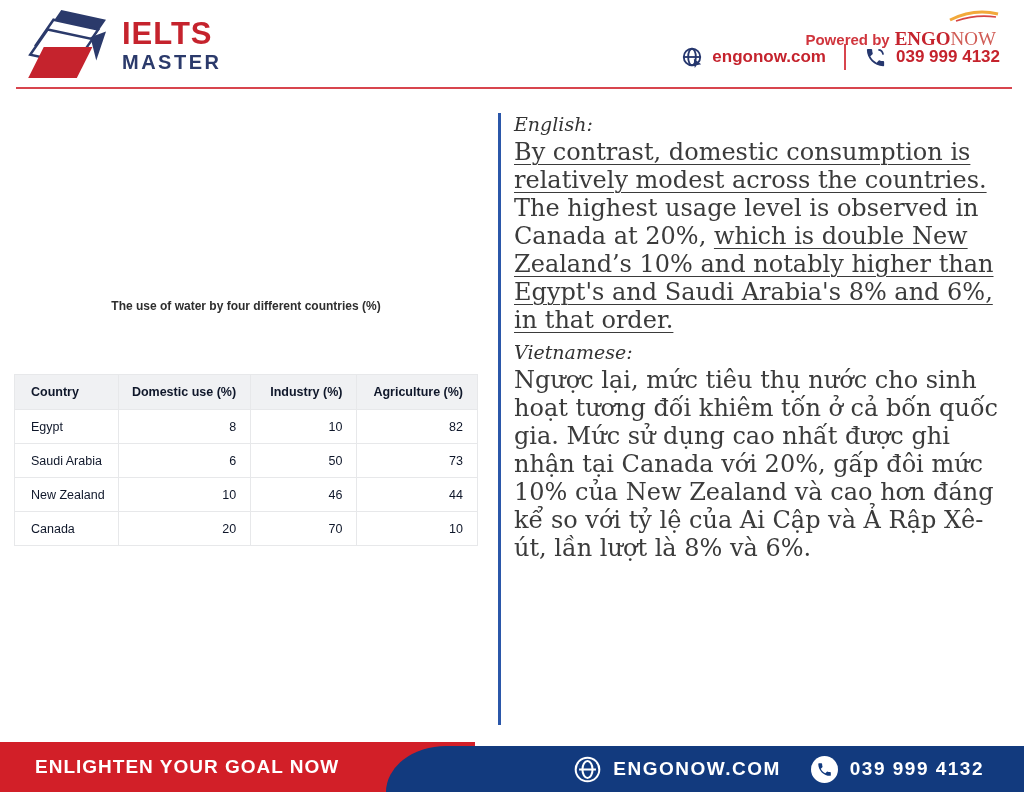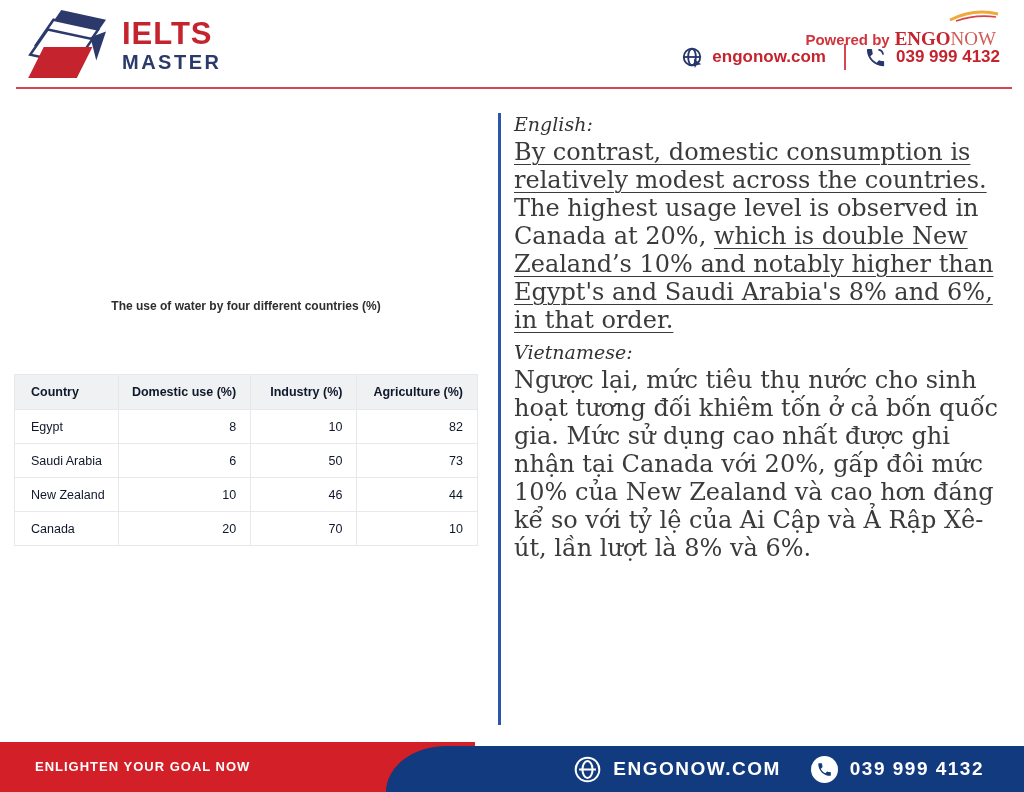--- a/index.html
+++ b/index.html
@@ -38,21 +38,21 @@
   .vline{position:absolute;left:498px;top:113px;width:3px;height:612px;background:#2b57a9;}
   .col-text{font-family:"DejaVu Serif","Liberation Serif",serif;color:#3b3b3b;}
   .block-en{position:absolute;left:514px;top:110px;width:500px;}
   .block-vi{position:absolute;left:514px;top:338px;width:500px;}
   .lang-label{font-size:19px;font-weight:400;font-style:italic;line-height:28px;color:#333;}
   .para{margin:0;font-size:24px;line-height:28px;}
   .u{text-decoration:underline;text-decoration-thickness:1.2px;text-underline-offset:4px;}
   
   .footer-red{position:absolute;left:0;top:742px;width:475px;height:50px;background:#d21f28;}
   .footer-slogan{position:absolute;left:35px;top:742px;height:50px;line-height:50px;
-    color:#fff;font-size:13px;font-weight:700;letter-spacing:1px;}
+    color:#fff;font-size:19px;font-weight:700;letter-spacing:1px;}
   .footer-blue{position:absolute;left:386px;right:0;top:746px;height:46px;background:#123a7e;
     border-top-left-radius:60px 46px;display:flex;align-items:center;justify-content:flex-end;
     gap:30px;padding-right:40px;box-sizing:border-box;}
   .f-item{display:flex;align-items:center;gap:12px;color:#ffffff;font-weight:700;
     font-size:19px;letter-spacing:1.5px;}
   .icon{display:inline-flex;align-items:center;justify-content:center;}
 </style>
 </head>
 <body>
 

